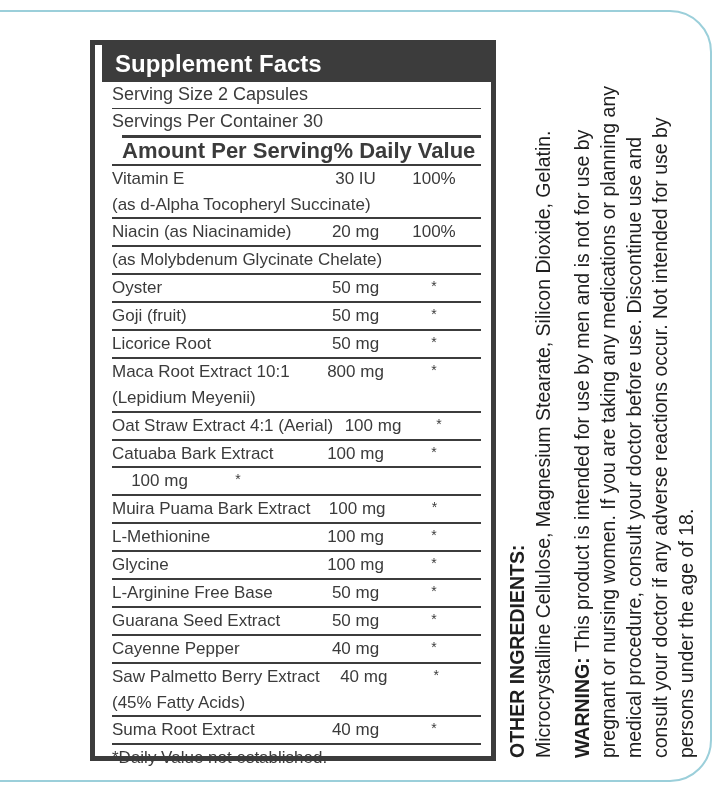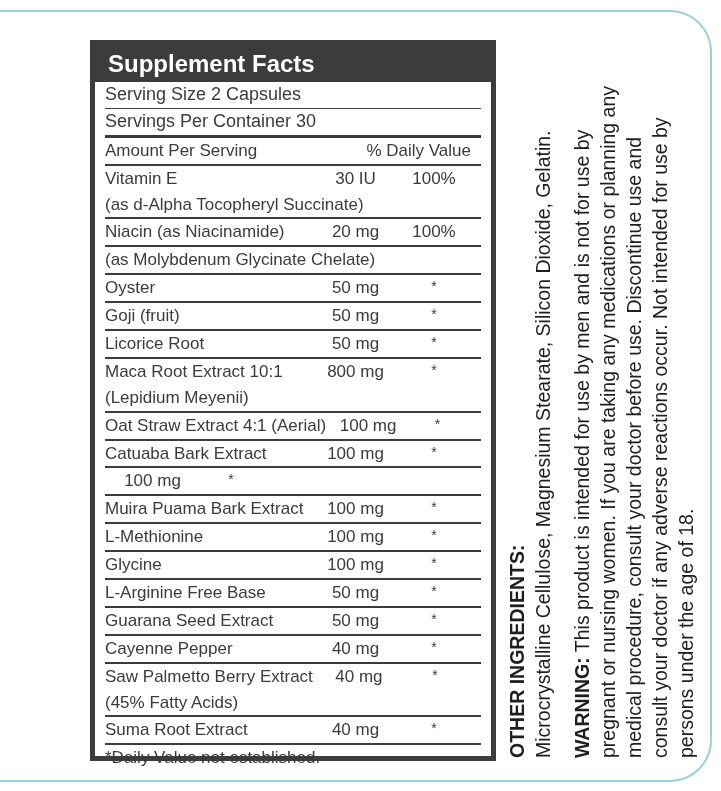--- a/index.html
+++ b/index.html
@@ -22,21 +22,21 @@
   }
 
   
   .facts {
     position: absolute;
     left: 90px; top: 40px;
     width: 406px; height: 721px;
     box-sizing: border-box;
     border: 5px solid var(--dark, #3c3c3c);
     background: #fff;
-    display: flex; flex-direction: column;
+    display: flex; flex-direction: column; padding-left: 7px;
   }
   .facts-title {
     height: 37px; flex: 0 0 37px;
     background: var(--dark, #3c3c3c);
     color: #ffffff;
     font-size: 24px; font-weight: 700;
     display: flex; align-items: center;
     padding-left: 13px;
   }
   .facts-body {
@@ -46,23 +46,24 @@
   }
   .line {
     height: 25.9px;
     display: flex; align-items: center;
     white-space: nowrap;
   }
   .serving { font-size: 18px; }
   .spc { border-top: 1px solid var(--line, #3c3c3c); }
   .colhead {
     border-top: 3px solid var(--line, #3c3c3c);
-    font-size: 17px; font-weight: 400;
+    font-size: 22px; font-weight: 700;
     justify-content: space-between;
     padding-right: 10px;
+    margin-left: 10px;
   }
   .row { border-top: 2px solid var(--line, #3c3c3c); }
   .row .main { padding-right: 16px; font-size: 17px; }
   .nm { flex: 1; }
   .amt { width: 95px; text-align: center; }
   .dv { width: 62px; text-align: center; }
   .dv.ast { align-self: flex-start; font-size: 14px; margin-top: 3px; }
   .sub { font-size: 17px; }
   .footnote {
     border-top: 2px solid var(--line, #3c3c3c);

